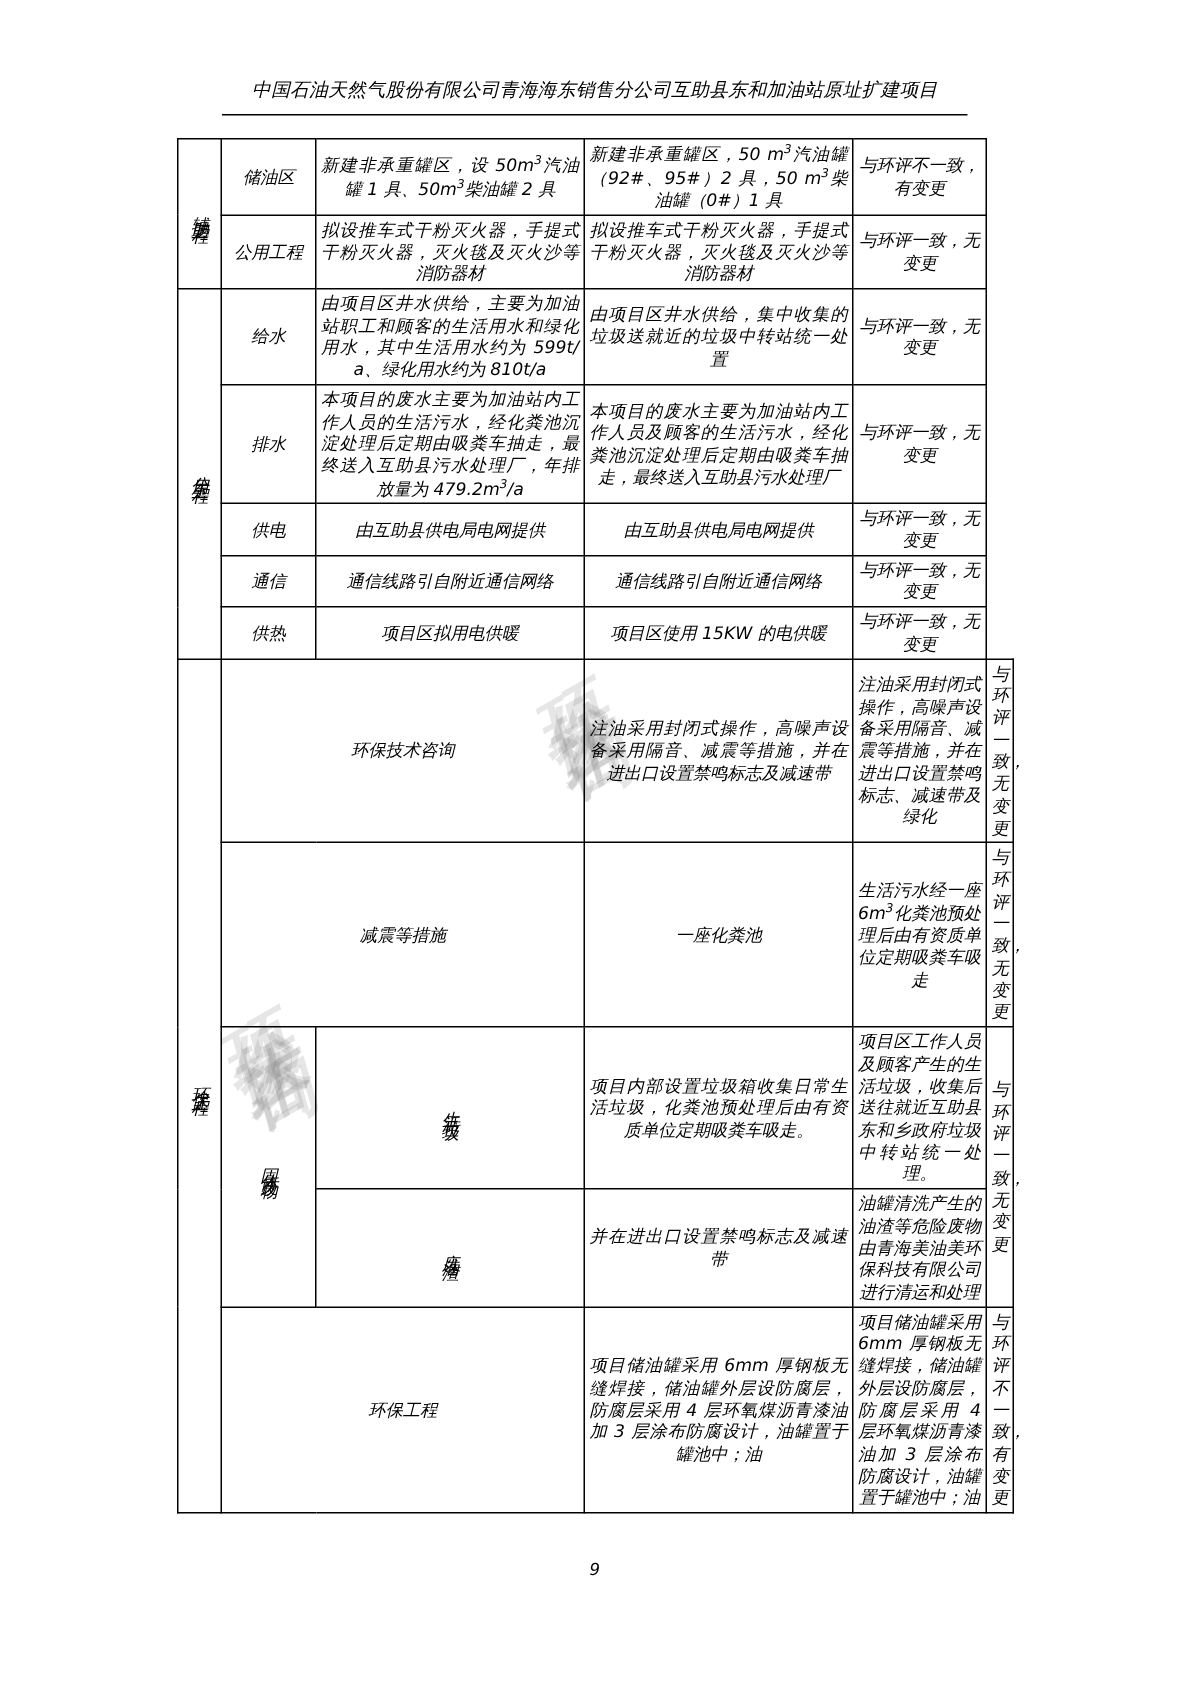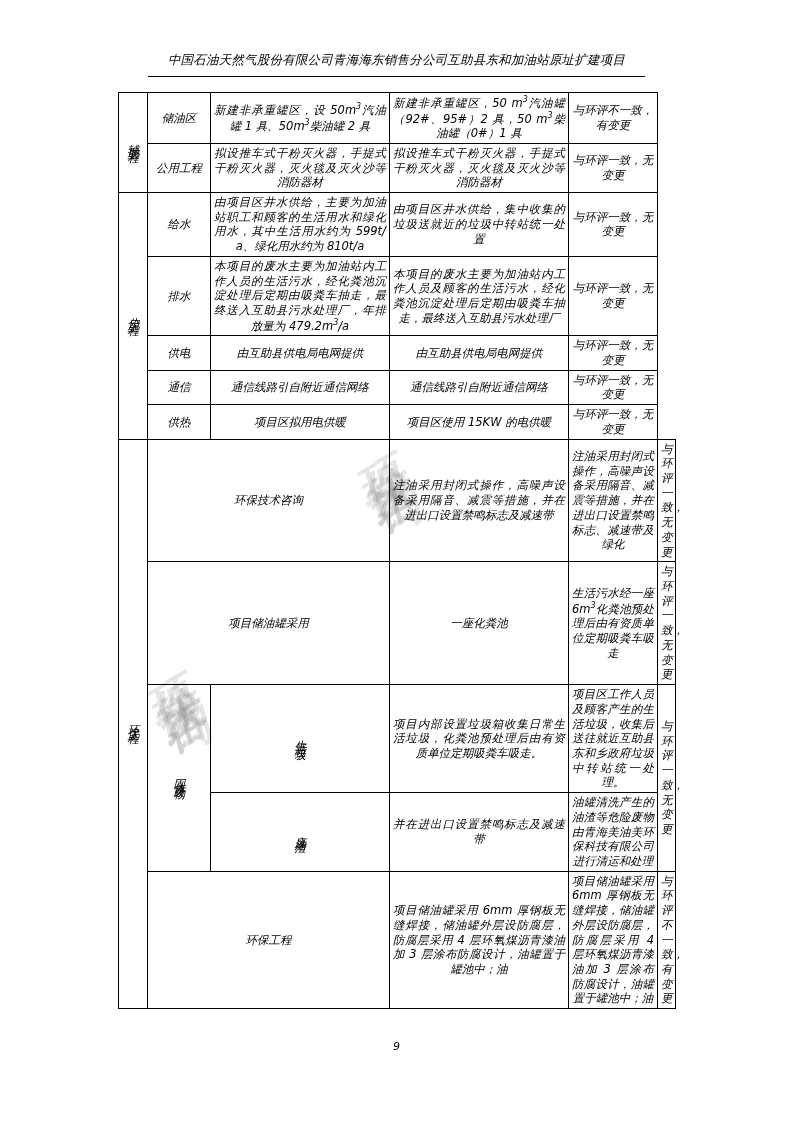--- a/index.html
+++ b/index.html
@@ -212,21 +212,21 @@
           <td class="cat" colspan="2">环保技术咨询</td>
           <td class="colA">
               <span class="just">注油采用封闭式操作，高噪声设备采用隔音、减震等措施，并在进出口设置禁鸣标志及减速带</span>
             </td>
           <td class="colB">
               <span class="just">注油采用封闭式操作，高噪声设备采用隔音、减震等措施，并在进出口设置禁鸣标志、减速带及绿化</span>
             </td>
           <td class="colC">与环评一致，无变更</td>
         </tr>
         <tr>
-          <td class="cat" colspan="2">项目储油罐采用</td>
+          <td class="cat" colspan="2">减震等措施</td>
           <td class="colA">一座化粪池</td>
           <td class="colB">
               <span class="just">生活污水经一座 6m<sup>3</sup>化粪池预处理后由有资质单位定期吸粪车吸走</span>
             </td>
           <td class="colC">与环评一致，无变更</td>
         </tr>
         <tr>
           <td class="vert" rowspan="2" style="width:22px"><span class="vtext">固体废物</span></td>
           <td class="vert" style="width:24px"><span class="vtext">生活垃圾</span></td>
           <td class="colA">

